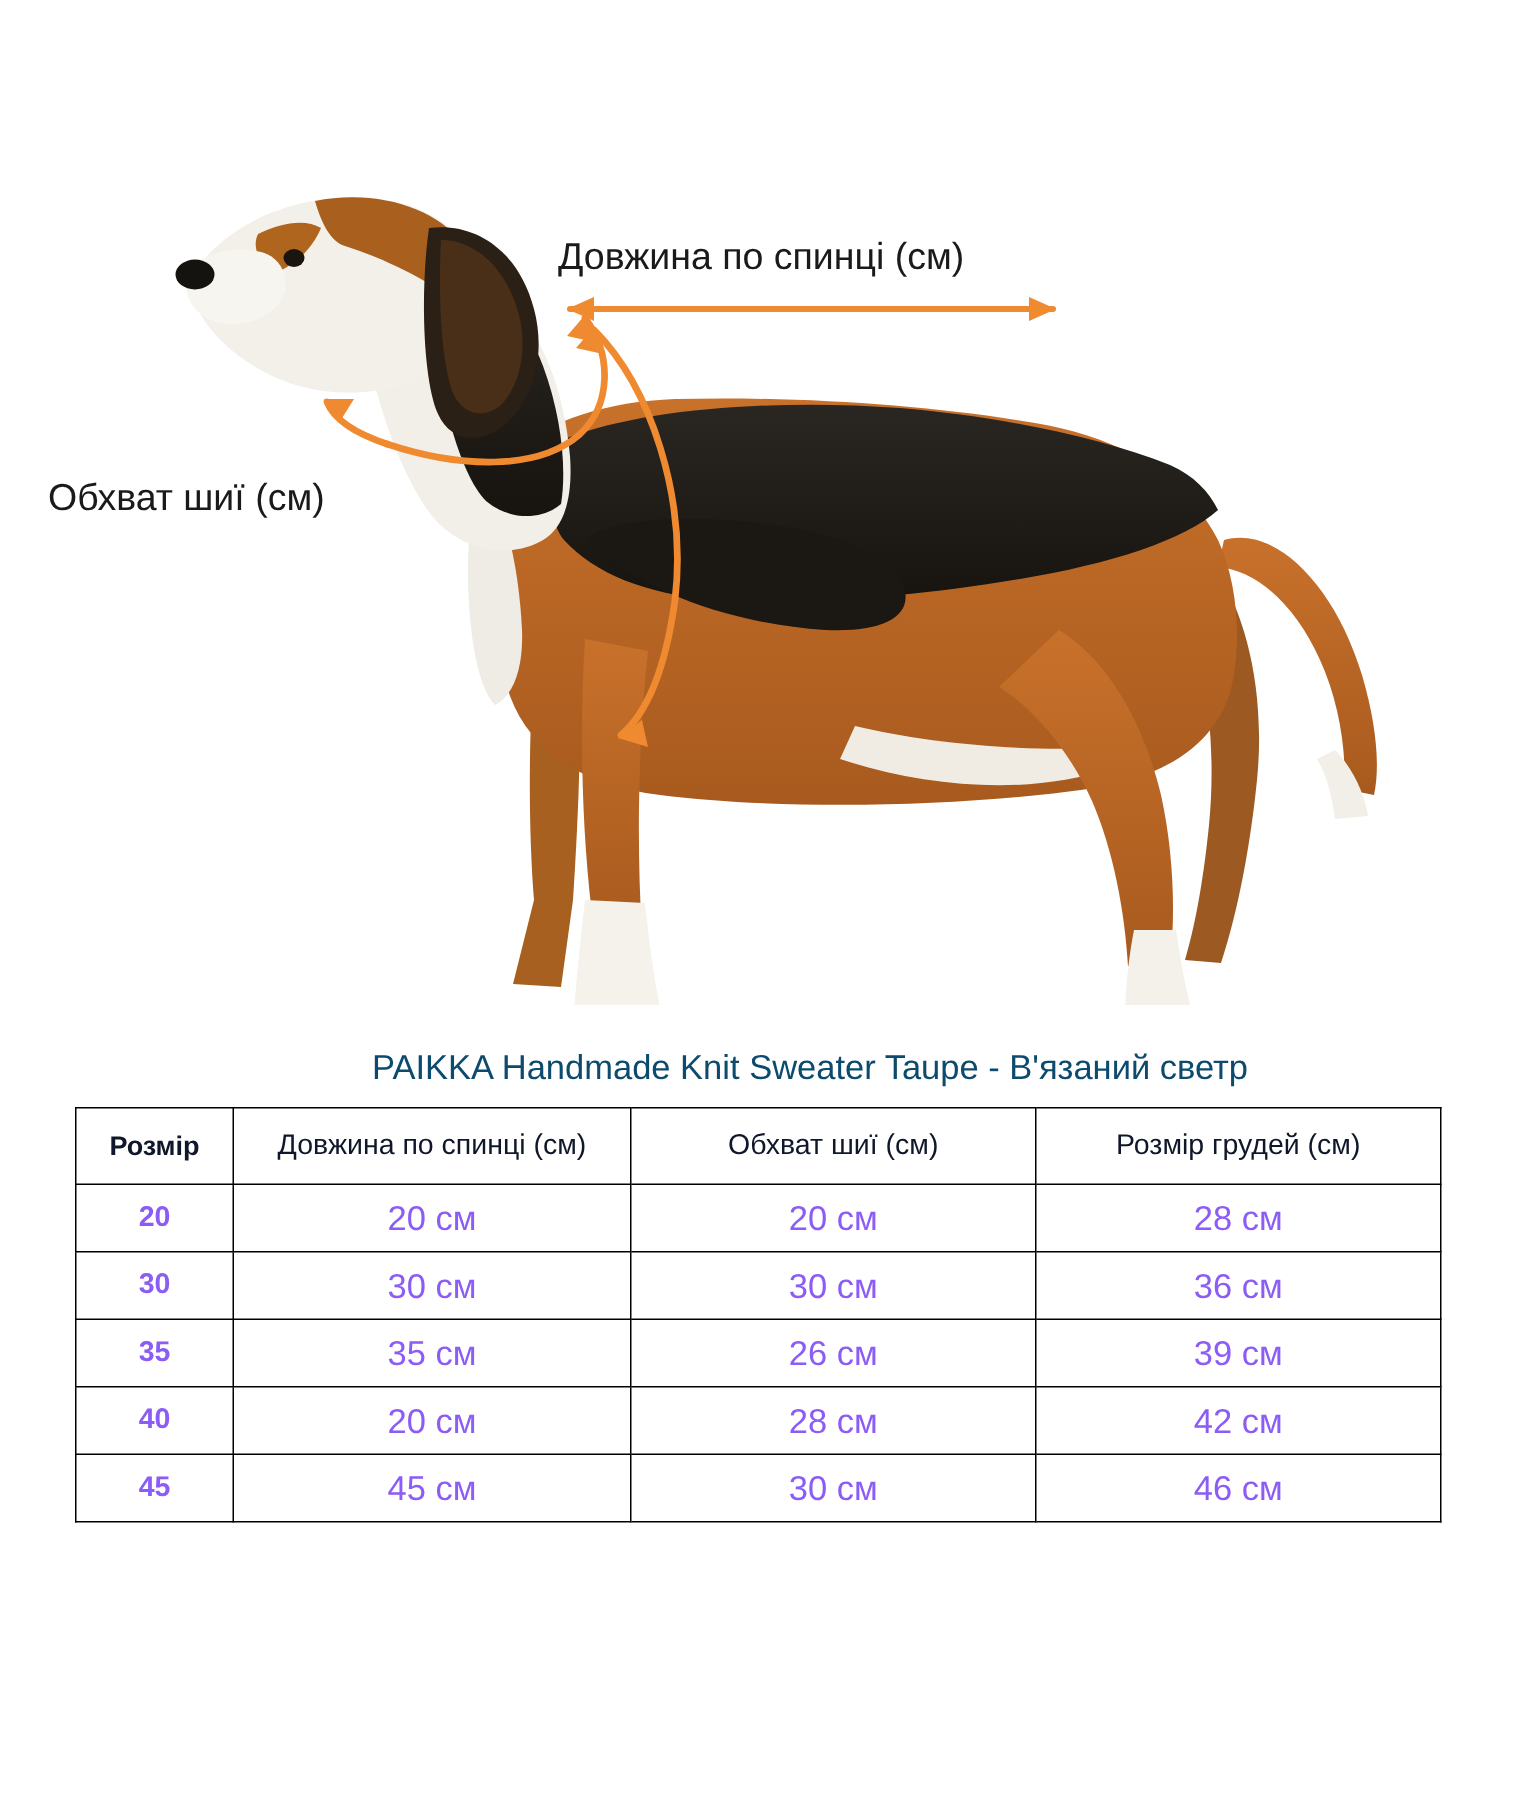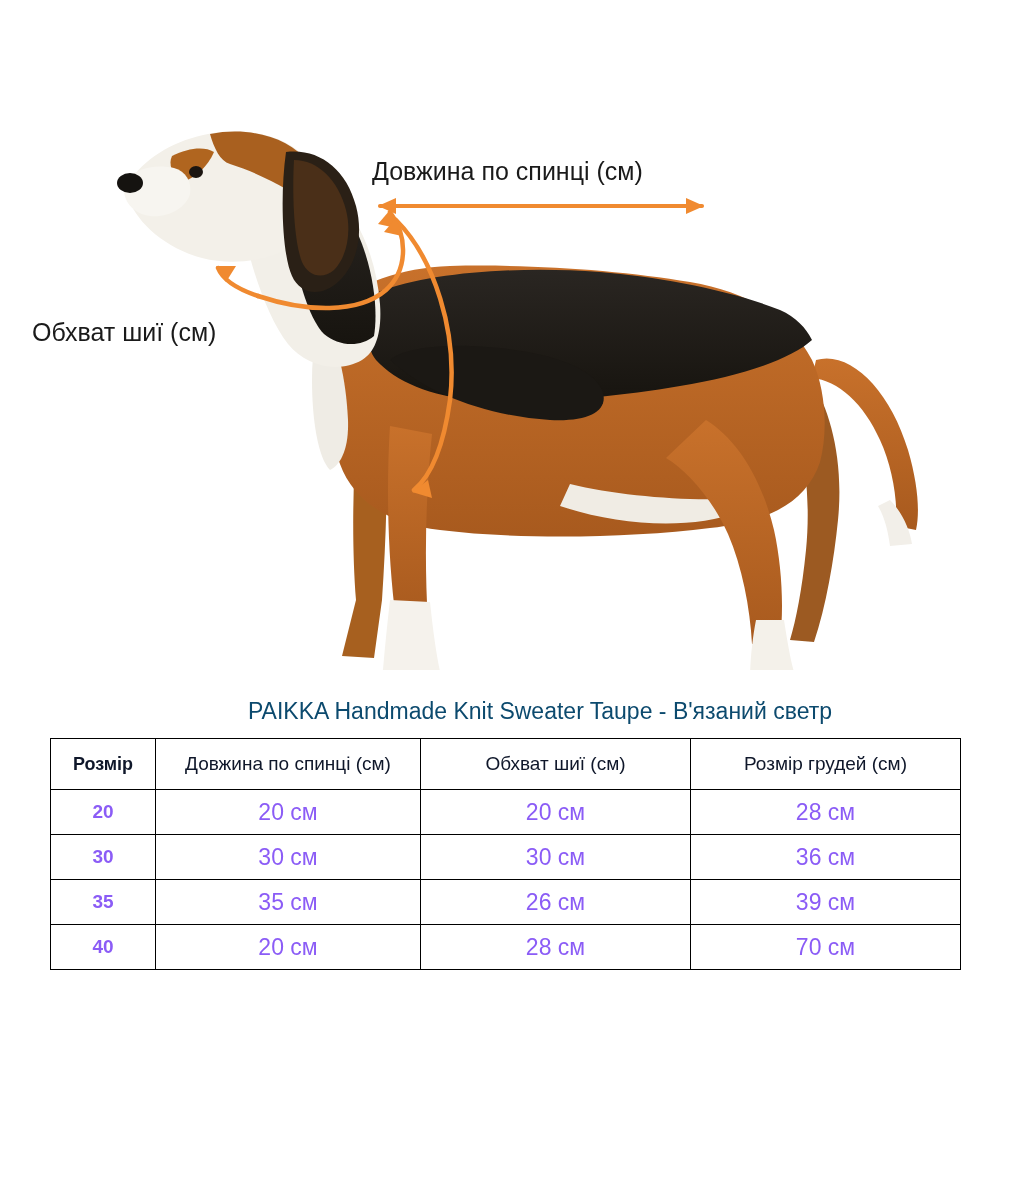--- a/index.html
+++ b/index.html
@@ -252,17 +252,23 @@
       <tr>
         <td class="size-cell">35</td>
         <td>35 см</td>
         <td>26 см</td>
         <td>39 см</td>
       </tr>
       <tr>
         <td class="size-cell">40</td>
         <td>20 см</td>
         <td>28 см</td>
-        <td>70 см</td>
+        <td>42 см</td>
+      </tr>
+      <tr>
+        <td class="size-cell">45</td>
+        <td>45 см</td>
+        <td>30 см</td>
+        <td>46 см</td>
       </tr>
     </tbody>
   </table>
 </div>
 
 </body></html>

